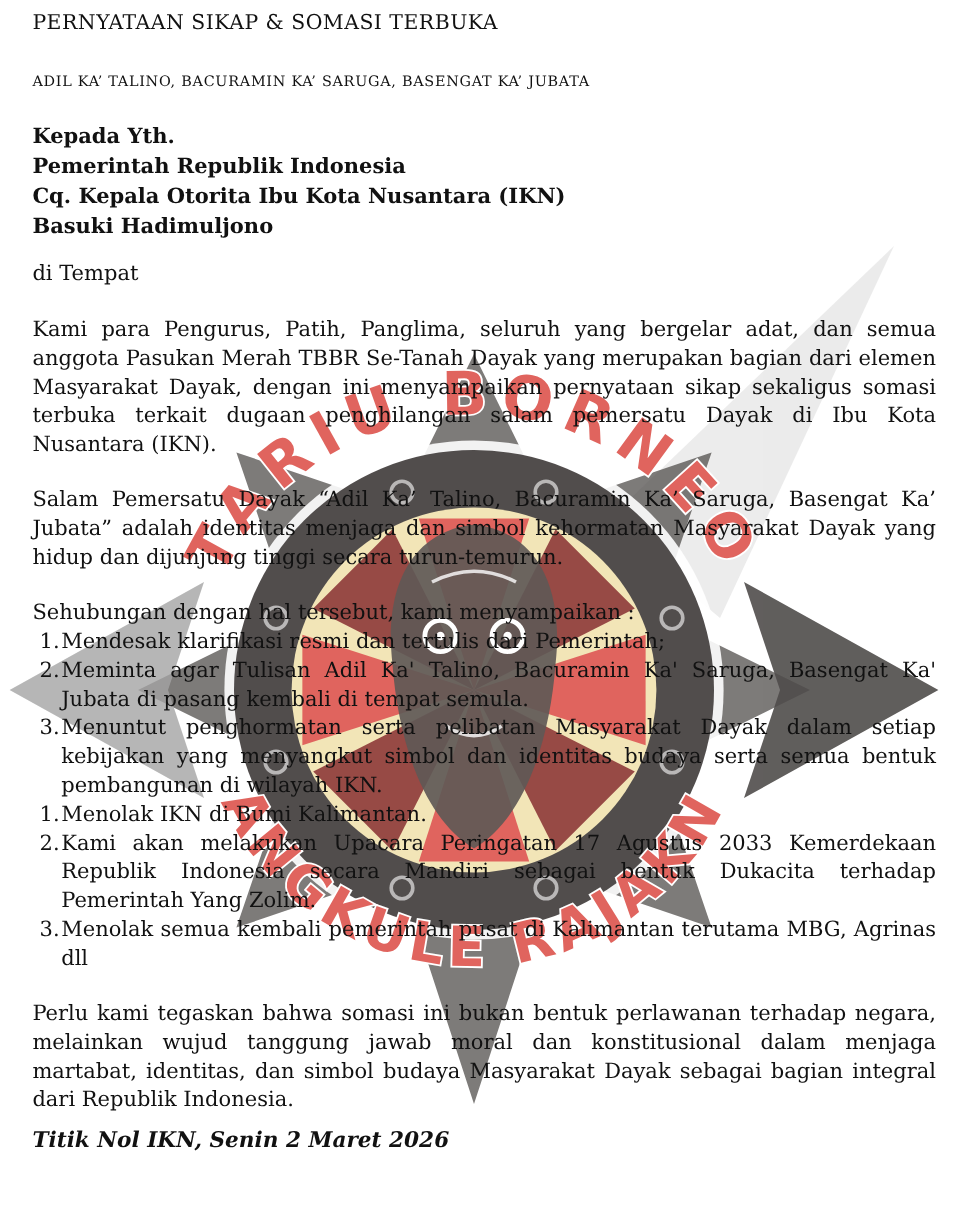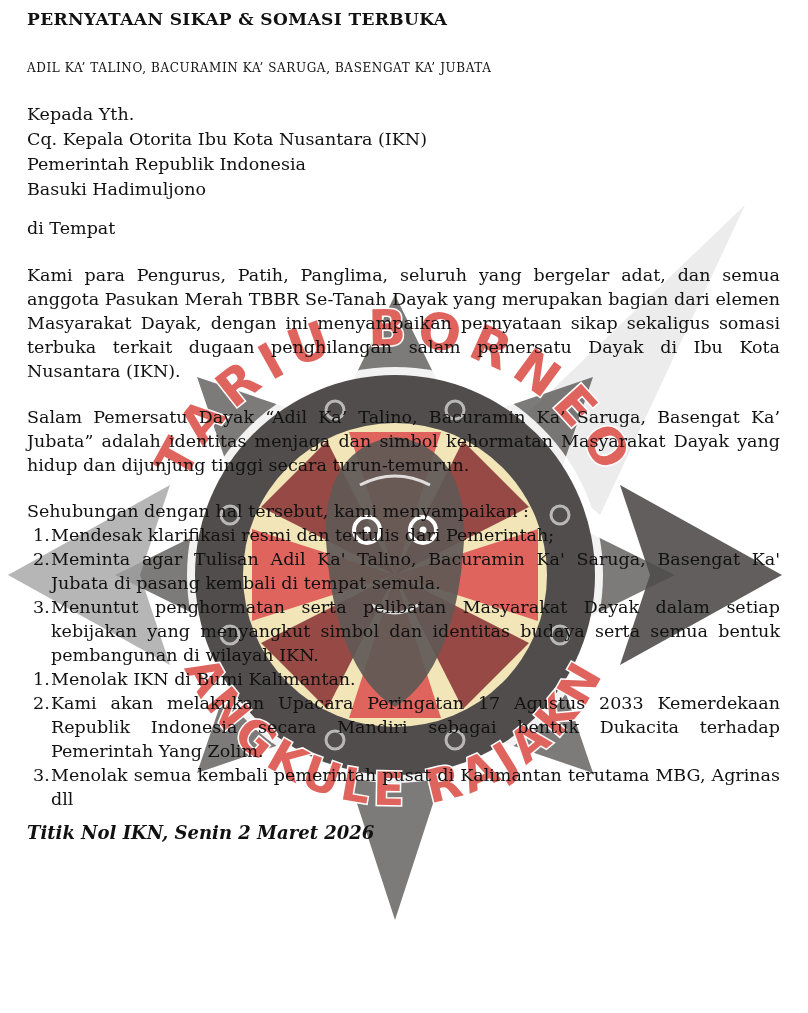--- a/index.html
+++ b/index.html
@@ -26,33 +26,33 @@
     stroke-width:3px;
   }
   .content{
     position:relative;
     z-index:2;
     padding:8px 28px 0 27px;
     font-size:17.5px;
     line-height:24px;
   }
   .title{
-    font-weight:bold;
+    font-weight:normal;
     font-size:17px;
     letter-spacing:0.4px;
     line-height:22px;
   }
   .subtitle{
     margin-top:26px;
     font-size:12px;
     letter-spacing:0.6px;
     line-height:24px;
     white-space:nowrap;
   }
-  .address{margin-top:22px;line-height:25px;}
+  .address{margin-top:22px;line-height:25px;font-weight:bold;}
   .place{margin-top:14px;line-height:25px;}
   p.para{
     margin:22px 0 0 0;
     text-align:justify;
   }
   p.intro{margin:22px 0 0 0;}
   .olist{margin:0;}
   .li{display:flex;}
   .li .num{
     flex:0 0 24px;
@@ -136,22 +136,22 @@
   </svg>
 
   <div class="content">
 
     <div class="title">PERNYATAAN SIKAP &amp; SOMASI TERBUKA</div>
 
     <div class="subtitle">ADIL KA’ TALINO, BACURAMIN KA’ SARUGA, BASENGAT KA’ JUBATA</div>
 
     <div class="address">
       <div>Kepada Yth.</div>
+      <div>Pemerintah Republik Indonesia</div>
       <div>Cq. Kepala Otorita Ibu Kota Nusantara (IKN)</div>
-      <div>Pemerintah Republik Indonesia</div>
       <div>Basuki Hadimuljono</div>
     </div>
 
     <div class="place">di Tempat</div>
 
     <p class="para">Kami para Pengurus, Patih, Panglima, seluruh yang bergelar adat, dan semua anggota Pasukan Merah TBBR Se-Tanah Dayak yang merupakan bagian dari elemen Masyarakat Dayak, dengan ini menyampaikan pernyataan sikap sekaligus somasi terbuka terkait dugaan penghilangan salam pemersatu Dayak di Ibu Kota Nusantara (IKN).</p>
 
     <p class="para">Salam Pemersatu Dayak “Adil Ka’ Talino, Bacuramin Ka’ Saruga, Basengat Ka’ Jubata” adalah identitas menjaga dan simbol kehormatan Masyarakat Dayak yang hidup dan dijunjung tinggi secara turun-temurun.</p>
 
     <p class="intro">Sehubungan dengan hal tersebut, kami menyampaikan :</p>
@@ -180,17 +180,18 @@
       <div class="li">
         <span class="num">2.</span>
         <span class="txt">Kami akan melakukan Upacara Peringatan 17 Agustus 2033 Kemerdekaan Republik Indonesia secara Mandiri sebagai bentuk Dukacita terhadap Pemerintah Yang Zolim.</span>
       </div>
       <div class="li">
         <span class="num">3.</span>
         <span class="txt">Menolak semua kembali pemerintah pusat di Kalimantan terutama MBG, Agrinas dll</span>
       </div>
     </div>
 
+    <p class="para">Perlu kami tegaskan bahwa somasi ini bukan bentuk perlawanan terhadap negara, melainkan wujud tanggung jawab moral dan konstitusional dalam menjaga martabat, identitas, dan simbol budaya Masyarakat Dayak sebagai bagian integral dari Republik Indonesia.</p>
 
     <div class="dateline">Titik Nol IKN, Senin 2 Maret 2026</div>
 
   </div>
 </div>
 
 </body></html>

